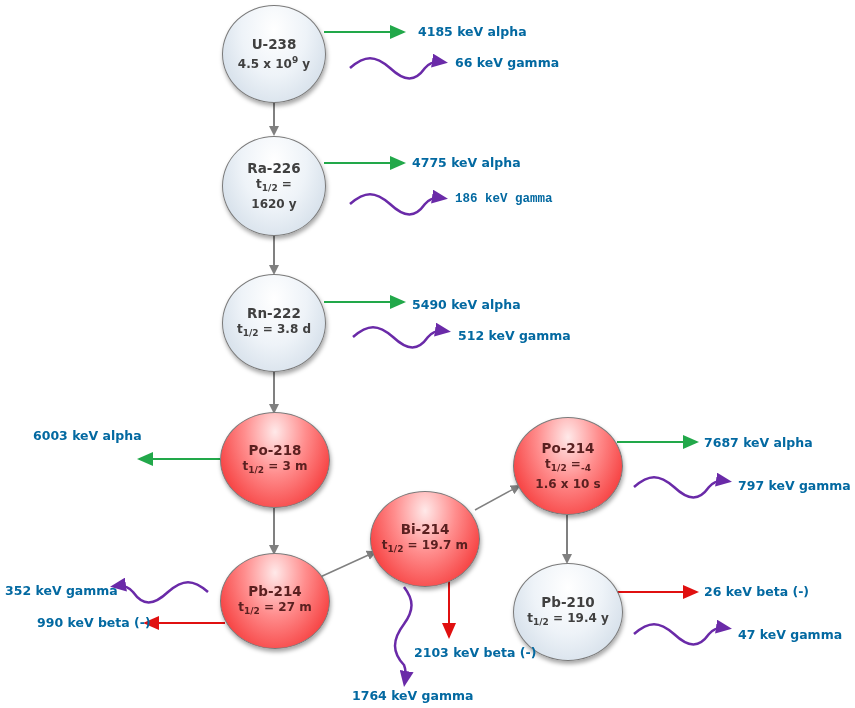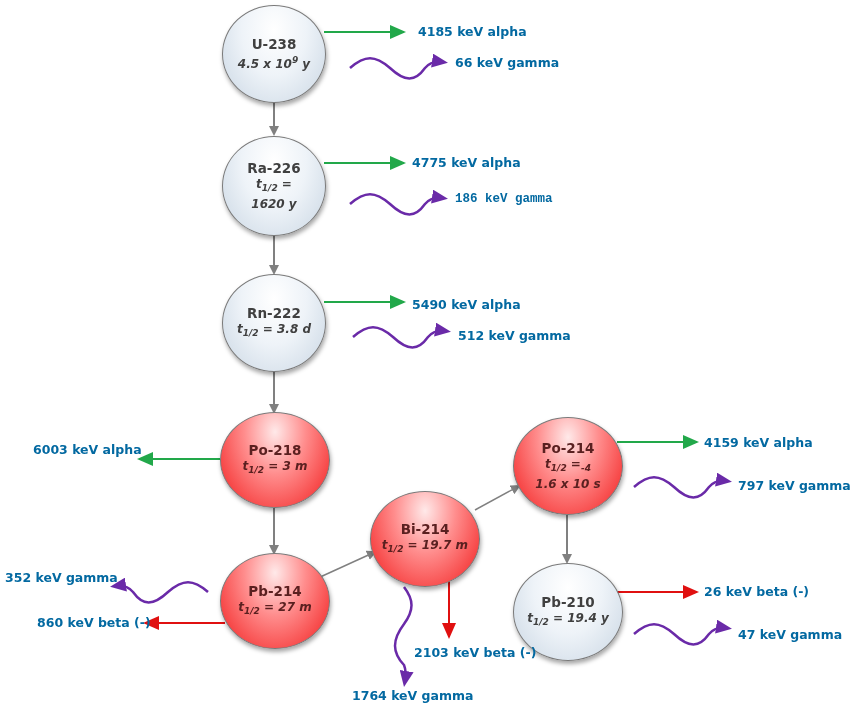--- a/index.html
+++ b/index.html
@@ -8,21 +8,21 @@
   svg { position:absolute; left:0; top:0; }
   .lbl { position:absolute; font-family:"DejaVu Sans", sans-serif; font-weight:bold;
          font-size:12.5px; color:#0369a1; white-space:nowrap; }
   .node { position:absolute; border-radius:50%; border:1px solid #7a7a7a;
           box-shadow: 1px 3px 4px rgba(0,0,0,0.35); text-align:right;
           color:#404040; font-weight:bold; box-sizing:border-box;
           display:flex; flex-direction:column; justify-content:center; align-items:center; }
   .node.stable { background: radial-gradient(ellipse at 50% 25%, #ffffff 0%, #eef3f8 45%, #c9d6e3 100%); }
   .node.hot { background: radial-gradient(ellipse at 50% 20%, #ffe9e9 0%, #ff8d8d 40%, #f21c1c 100%); color:#5a2020; }
   .nname { font-size:13.5px; line-height:17px; }
-  .nhl { font-size:12px; line-height:15px;font-style:italic; }
+  .nhl { font-size:12px; line-height:15px; }
   .nhl sub, .nhl sup { font-size:9px; }
 </style>
 </head>
 <body>
 
 <svg width="855" height="708">
   <defs>
     <marker id="mGray" markerWidth="10" markerHeight="10" refX="8" refY="5" orient="auto" markerUnits="userSpaceOnUse">
       <path d="M0,0 L10,5 L0,10 z" fill="#808080"></path>
     </marker>
@@ -105,21 +105,21 @@
   <div class="nname">Pb-210</div>
   <div class="nhl"><span>t</span><sub>1/2</sub><span> = 19.4 y</span></div>
 </div>
 
 <div class="lbl" style="left:418px;top:24px;">4185 keV alpha</div>
 <div class="lbl" style="left:455px;top:55px;">66 keV gamma</div>
 <div class="lbl" style="left:412px;top:155px;">4775 keV alpha</div>
 <div class="lbl" style="left:455px;top:192px;font-family:Liberation Mono, monospace;">186 keV gamma</div>
 <div class="lbl" style="left:412px;top:297px;">5490 keV alpha</div>
 <div class="lbl" style="left:458px;top:328px;">512 keV gamma</div>
-<div class="lbl" style="left:33px;top:442px;">6003 keV alpha</div>
-<div class="lbl" style="left:5px;top:570px;">352 keV gamma</div>
-<div class="lbl" style="left:37px;top:615px;">860 keV beta (-)</div>
+<div class="lbl" style="left:33px;top:428px;">6003 keV alpha</div>
+<div class="lbl" style="left:5px;top:583px;">352 keV gamma</div>
+<div class="lbl" style="left:37px;top:615px;">990 keV beta (-)</div>
 <div class="lbl" style="left:414px;top:645px;text-align:right;">2103 keV beta (-)</div>
 <div class="lbl" style="left:352px;top:688px;">1764 keV gamma</div>
-<div class="lbl" style="left:704px;top:435px;">4159 keV alpha</div>
+<div class="lbl" style="left:704px;top:435px;">7687 keV alpha</div>
 <div class="lbl" style="left:738px;top:478px;">797 keV gamma</div>
 <div class="lbl" style="left:704px;top:584px;">26 keV beta (-)</div>
 <div class="lbl" style="left:738px;top:627px;">47 keV gamma</div>
 
 </body></html>

